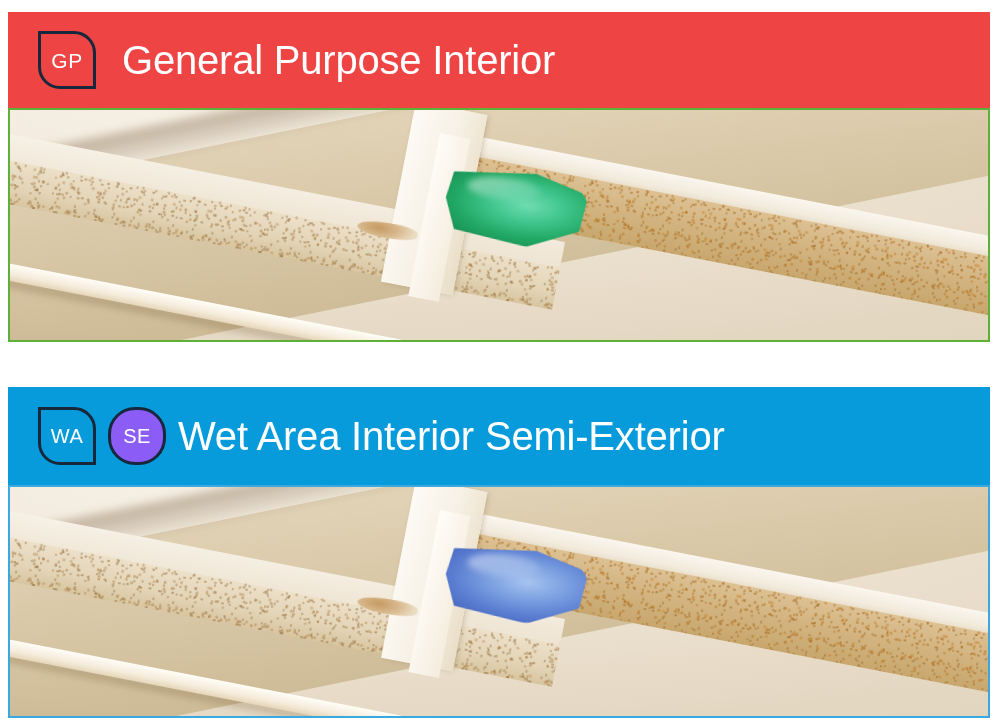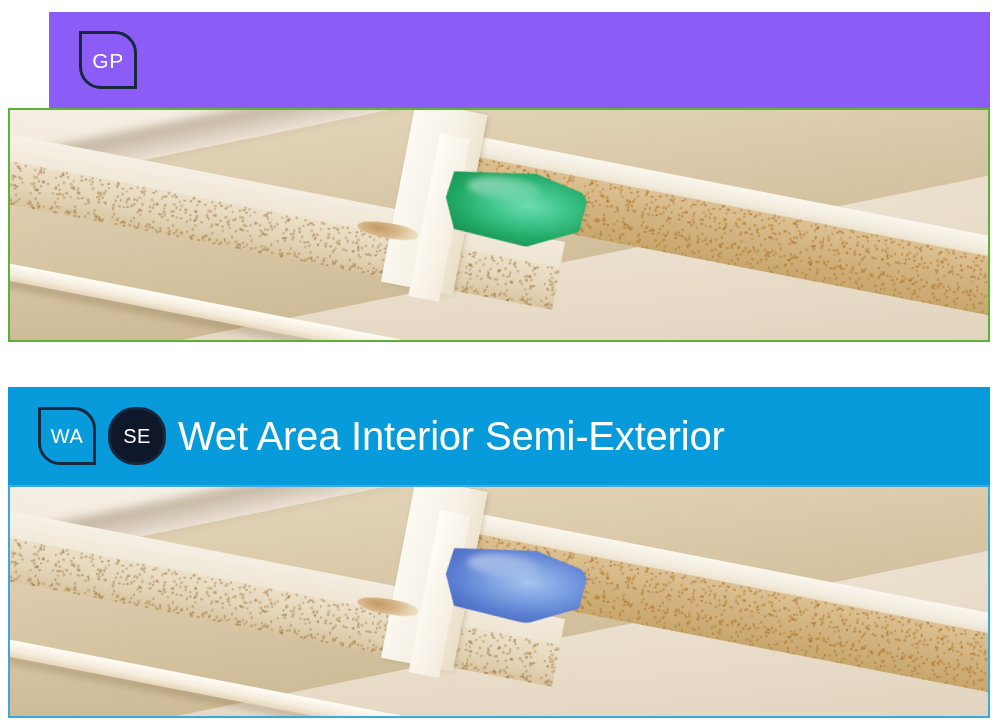--- a/index.html
+++ b/index.html
@@ -19,35 +19,35 @@
 
   
   .hdr{
     position:relative;
     height:96px;
     display:flex;
     align-items:center;
     padding-left:30px;
     overflow:hidden;
   }
-  .panel.green .hdr{background:#8b5cf6;margin-left:41px;}
+  .panel.green .hdr{background:#ef4444;}
   .panel.blue  .hdr{background:#079bdc;height:98px;}
 
   
   .badge-row{display:flex;align-items:center;gap:12px;flex:0 0 auto;}
   .badge{
     position:relative;
     width:58px;height:58px;
     display:flex;align-items:center;justify-content:center;
     border:3px solid #17283c;
     
     border-radius:0 22px 0 22px;
     flex:0 0 auto;
   }
-  .badge.filled{background:#0f172a;border-radius:27px;}
+  .badge.filled{background:#8b5cf6;border-radius:27px;}
   .badge-label{
     color:#ffffff;
     font-size:21px;
     font-weight:300;
     letter-spacing:.5px;
     line-height:1;
     font-family:"Liberation Sans","DejaVu Sans",sans-serif;
   }
   .badge.gp .badge-label{font-size:21px;}
   .badge.wa .badge-label{font-size:20px;}
@@ -262,20 +262,21 @@
 <div class="stage">
 
   <section class="panel green">
 
     <div class="hdr">
       <div class="badge-row">
         <div class="badge gp">
           <span class="badge-label">GP</span>
         </div>
       </div>
+      <h2 class="hdr-title">General Purpose Interior</h2>
     </div>
 
     <figure class="photo">
       <div class="photo-inner">
         <div class="bg-face"></div>
         <div class="lower-face"></div>
         <div class="shadow-band"></div>
 
         <div class="gap-shadow"></div>
         <div class="gap-stripe"></div>

